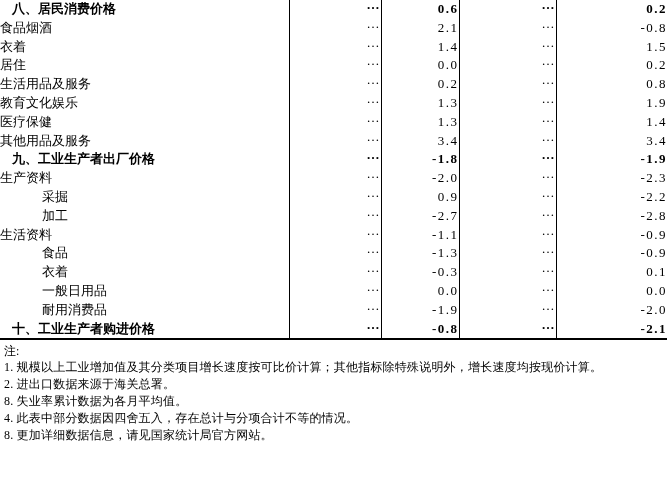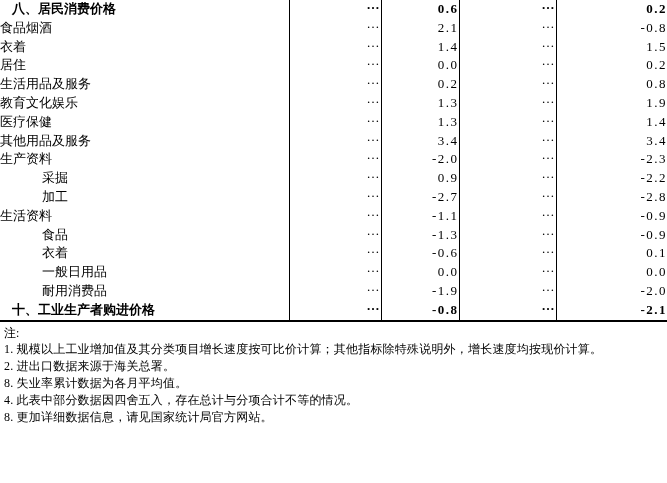--- a/index.html
+++ b/index.html
@@ -135,20 +135,27 @@
   </tr>
 
   <tr>
     <td class="c-label b-r ind-1"><span>其他用品及服务</span></td>
     <td class="c-dots c-dots-a b-r"><span class="dots">…</span></td>
     <td class="c-val c-val-b b-r">3.4</td>
     <td class="c-dots c-dots-c b-r"><span class="dots">…</span></td>
     <td class="c-val c-val-d">3.4</td>
   </tr>
 
+  <tr class="bold">
+    <td class="c-label b-r ind-0"><span>九、工业生产者出厂价格</span></td>
+    <td class="c-dots c-dots-a b-r"><span class="dots">…</span></td>
+    <td class="c-val c-val-b b-r">-1.8</td>
+    <td class="c-dots c-dots-c b-r"><span class="dots">…</span></td>
+    <td class="c-val c-val-d">-1.9</td>
+  </tr>
 
   <tr>
     <td class="c-label b-r ind-1"><span>生产资料</span></td>
     <td class="c-dots c-dots-a b-r"><span class="dots">…</span></td>
     <td class="c-val c-val-b b-r">-2.0</td>
     <td class="c-dots c-dots-c b-r"><span class="dots">…</span></td>
     <td class="c-val c-val-d">-2.3</td>
   </tr>
 
   <tr>
@@ -180,21 +187,21 @@
     <td class="c-label b-r ind-2"><span>食品</span></td>
     <td class="c-dots c-dots-a b-r"><span class="dots">…</span></td>
     <td class="c-val c-val-b b-r">-1.3</td>
     <td class="c-dots c-dots-c b-r"><span class="dots">…</span></td>
     <td class="c-val c-val-d">-0.9</td>
   </tr>
 
   <tr>
     <td class="c-label b-r ind-2"><span>衣着</span></td>
     <td class="c-dots c-dots-a b-r"><span class="dots">…</span></td>
-    <td class="c-val c-val-b b-r">-0.6</td>
+    <td class="c-val c-val-b b-r">-0.3</td>
     <td class="c-dots c-dots-c b-r"><span class="dots">…</span></td>
     <td class="c-val c-val-d">0.1</td>
   </tr>
 
   <tr>
     <td class="c-label b-r ind-2"><span>一般日用品</span></td>
     <td class="c-dots c-dots-a b-r"><span class="dots">…</span></td>
     <td class="c-val c-val-b b-r">0.0</td>
     <td class="c-dots c-dots-c b-r"><span class="dots">…</span></td>
     <td class="c-val c-val-d">0.0</td>

